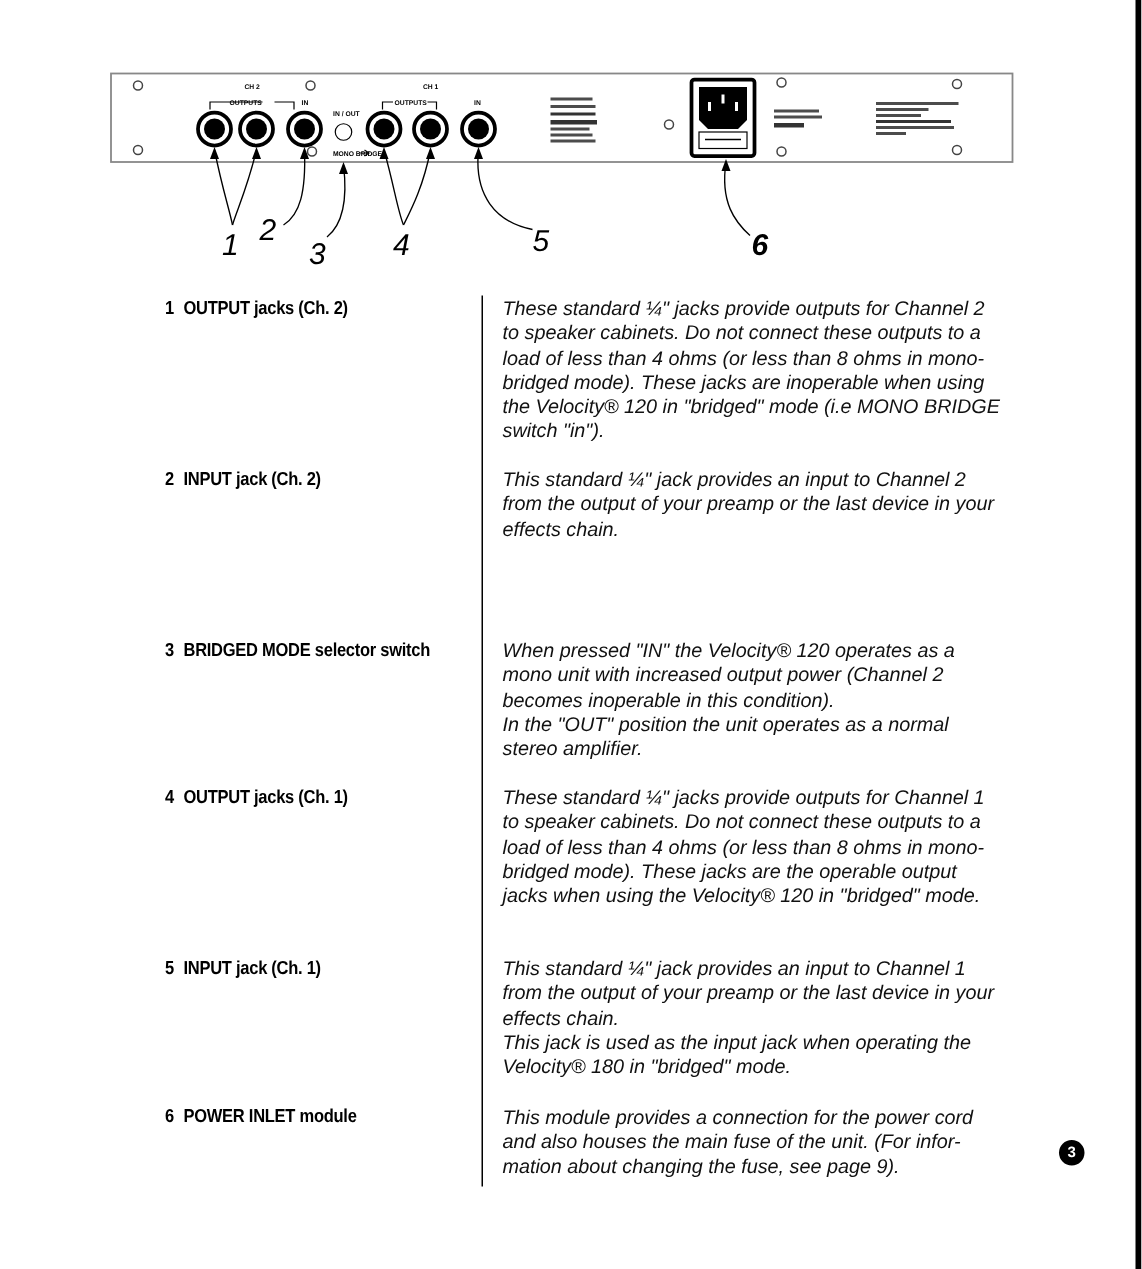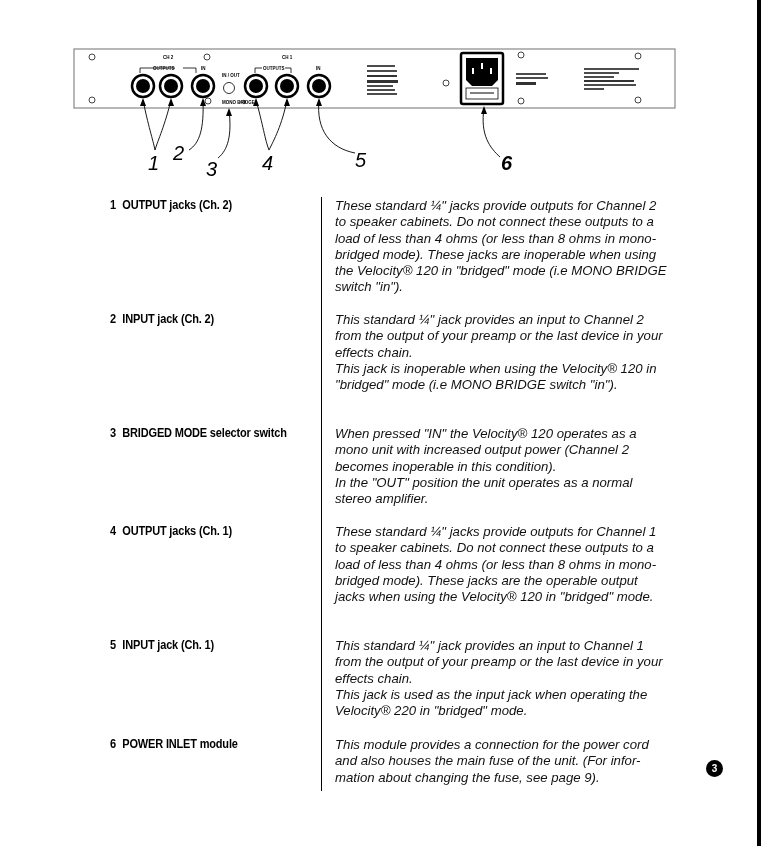--- a/index.html
+++ b/index.html
@@ -143,21 +143,20 @@
   <div class="item-label"><span class="num">1</span><span>OUTPUT jacks (Ch. 2)</span></div>
   <div class="item-desc">
       <p>These standard ¼" jacks provide outputs for Channel 2 to speaker cabinets. Do not connect these outputs to a load of less than 4 ohms (or less than 8 ohms in mono-bridged mode). These jacks are inoperable when using the Velocity® 120 in "bridged" mode (i.e MONO BRIDGE switch "in").</p>
     </div>
 </div>
 
 <div class="item" style="top:312px;">
   <div class="item-label"><span class="num">2</span><span>INPUT jack (Ch. 2)</span></div>
   <div class="item-desc">
       <p>This standard ¼" jack provides an input to Channel 2 from the output of your preamp or the last device in your effects chain.</p>
-      <p>This jack is inoperable when using the Velocity® 120 in "bridged" mode (i.e MONO BRIDGE switch "in").</p>
     </div>
 </div>
 
 <div class="item" style="top:426px;">
   <div class="item-label"><span class="num">3</span><span>BRIDGED MODE selector switch</span></div>
   <div class="item-desc">
       <p>When pressed "IN" the Velocity® 120 operates as a mono unit with increased output power (Channel 2 becomes inoperable in this condition).</p>
       <p>In the "OUT" position the unit operates as a normal stereo amplifier.</p>
     </div>
 </div>
@@ -166,21 +165,21 @@
   <div class="item-label"><span class="num">4</span><span>OUTPUT jacks (Ch. 1)</span></div>
   <div class="item-desc">
       <p>These standard ¼" jacks provide outputs for Channel 1 to speaker cabinets. Do not connect these outputs to a load of less than 4 ohms (or less than 8 ohms in mono-bridged mode). These jacks are the operable output jacks when using the Velocity® 120 in "bridged" mode.</p>
     </div>
 </div>
 
 <div class="item" style="top:638px;">
   <div class="item-label"><span class="num">5</span><span>INPUT jack (Ch. 1)</span></div>
   <div class="item-desc">
       <p>This standard ¼" jack provides an input to Channel 1 from the output of your preamp or the last device in your effects chain.</p>
-      <p>This jack is used as the input jack when operating the Velocity® 220 in "bridged" mode.</p>
+      <p>This jack is used as the input jack when operating the Velocity® 180 in "bridged" mode.</p>
     </div>
 </div>
 
 <div class="item" style="top:737px;">
   <div class="item-label"><span class="num">6</span><span>POWER INLET module</span></div>
   <div class="item-desc">
       <p>This module provides a connection for the power cord and also houses the main fuse of the unit. (For infor-mation about changing the fuse, see page 9).</p>
     </div>
 </div>
 

